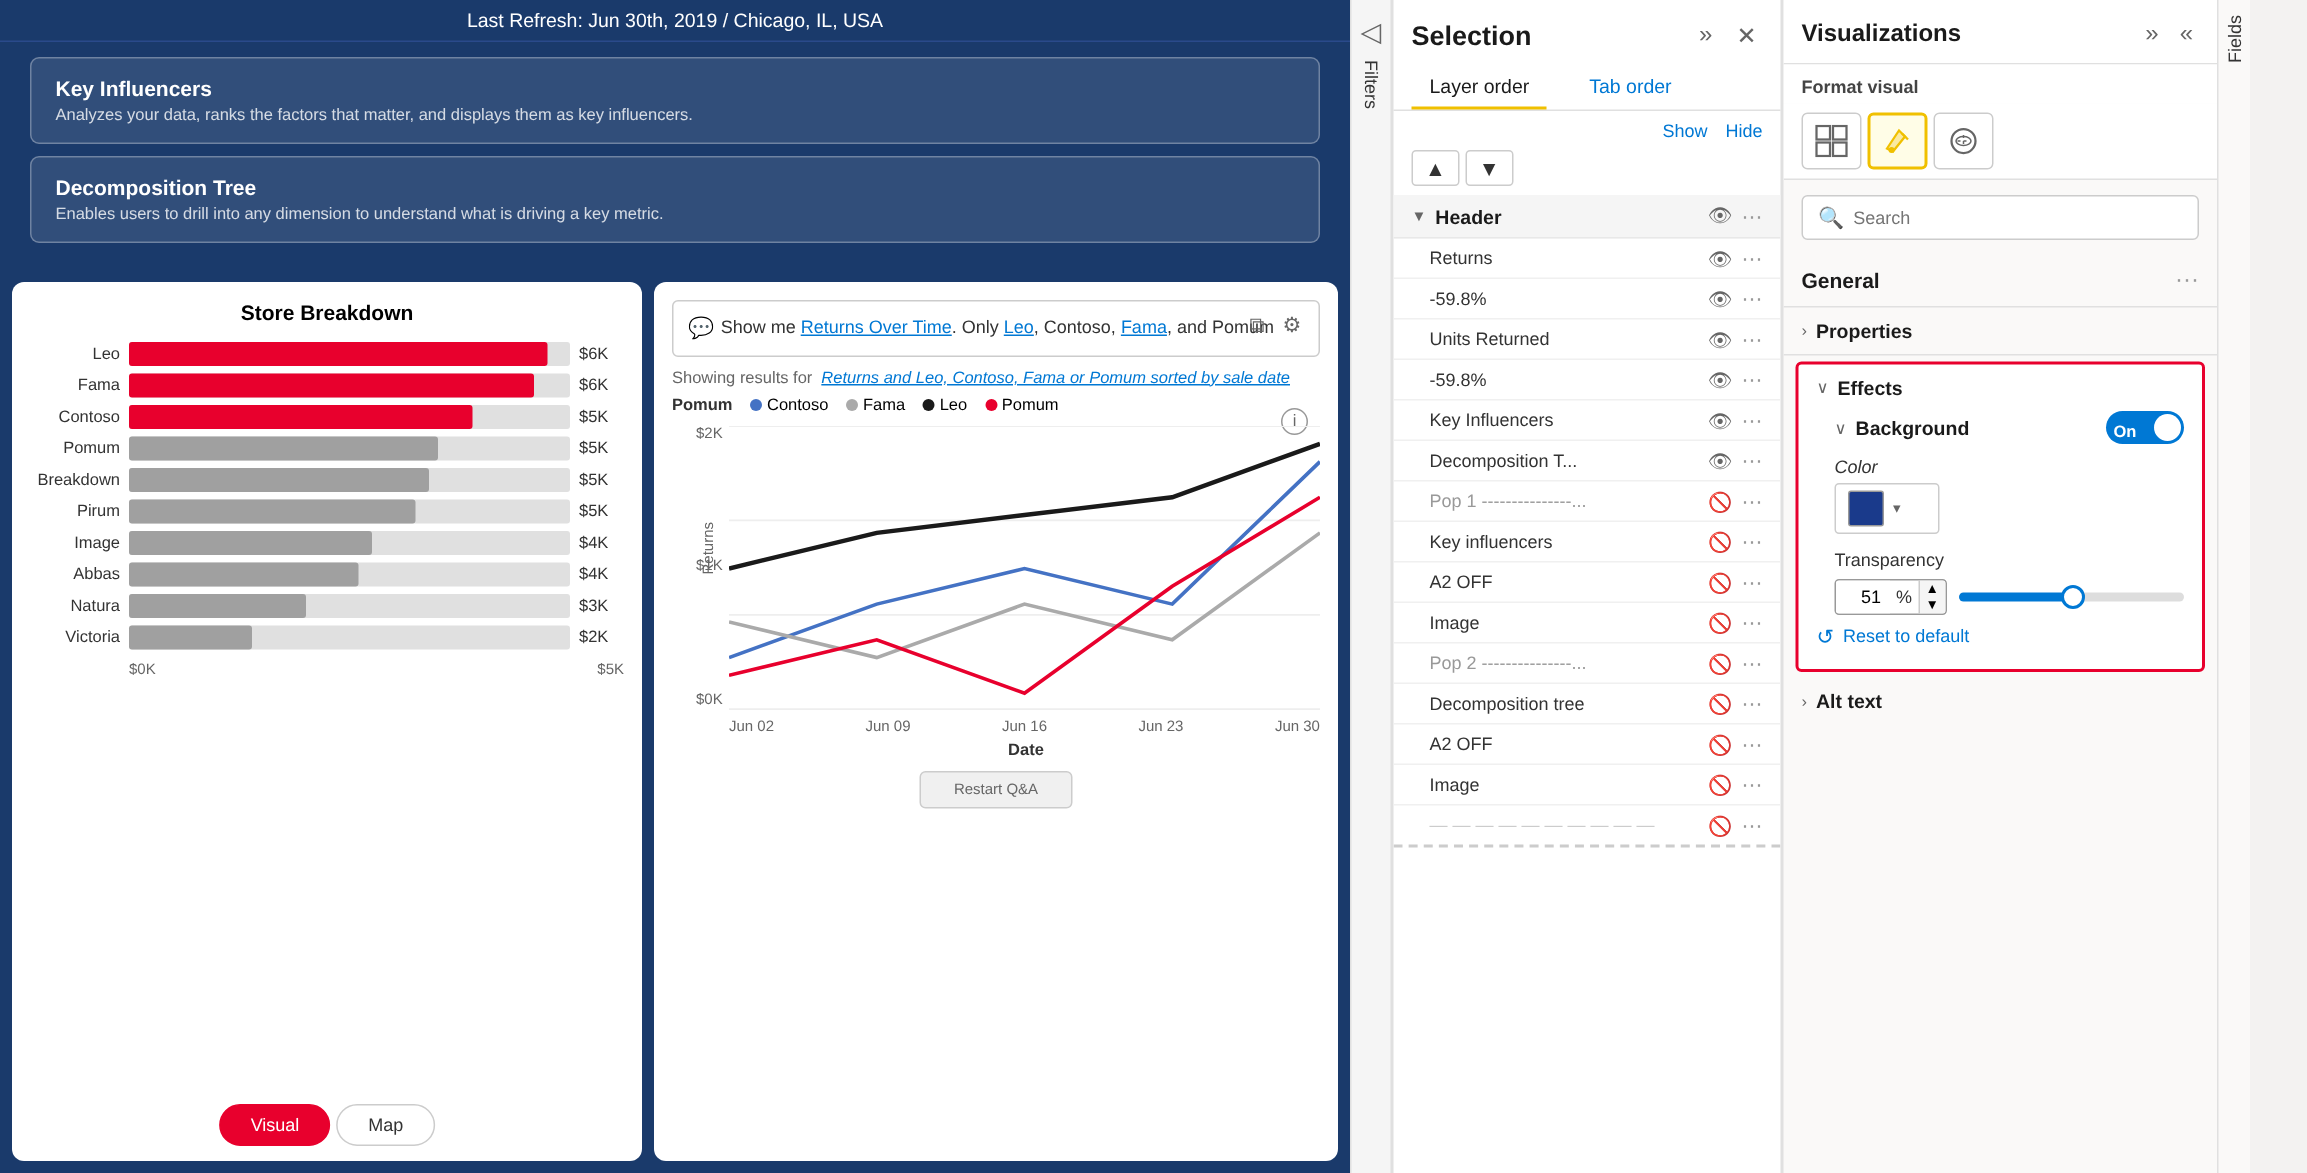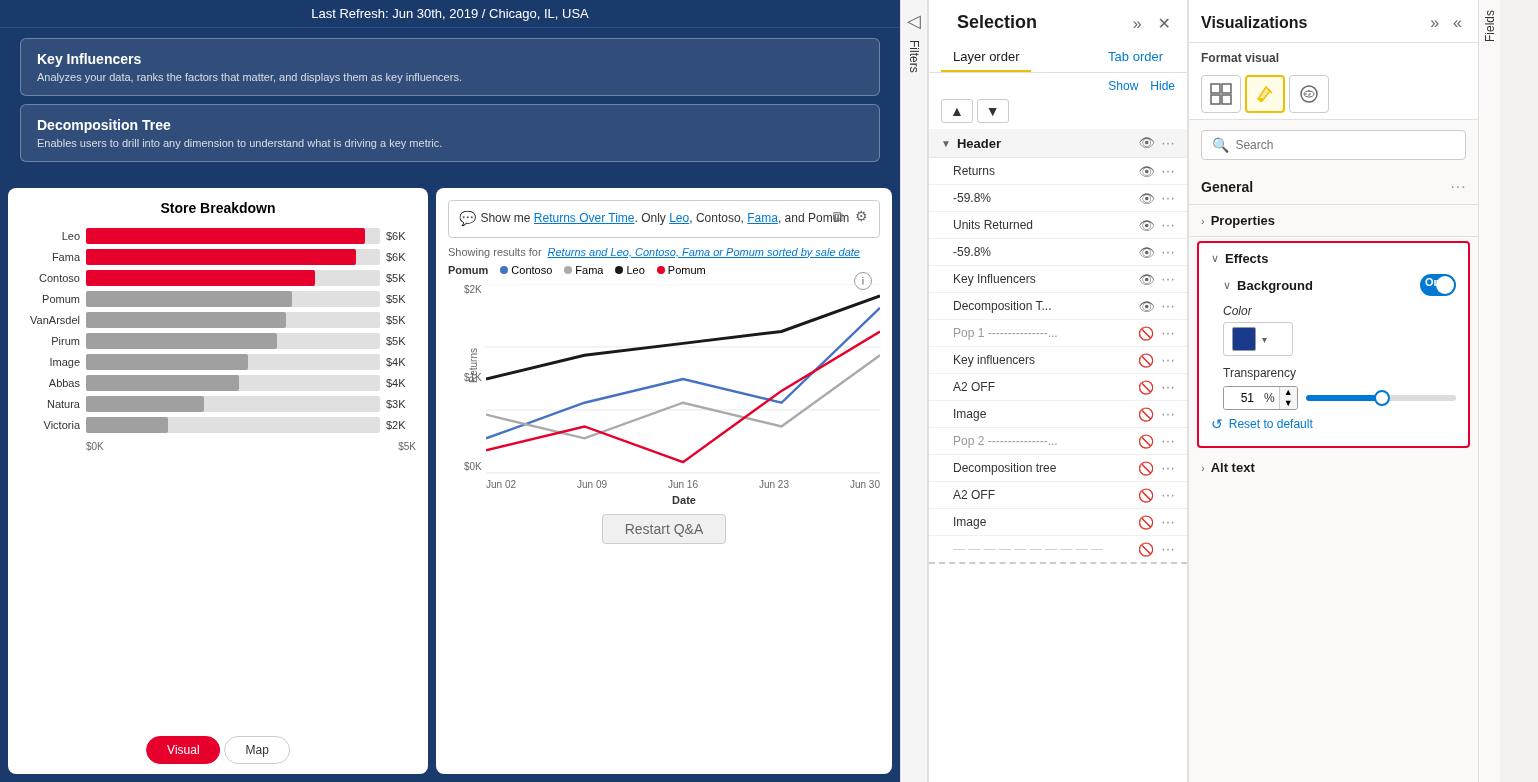--- a/index.html
+++ b/index.html
@@ -38,29 +38,29 @@
     .qa-chart { background: white; border-radius: 8px; flex: 1; padding: 12px; position: relative; }
     .qa-input-box { border: 1px solid #ccc; border-radius: 4px; padding: 8px 10px; display: flex; align-items: flex-start; margin-bottom: 8px; position: relative; font-size: 12px; color: #333; line-height: 1.4; }
     .qa-input-icons { position: absolute; top: 6px; right: 6px; display: flex; gap: 4px; }
     .qa-input-icon { width: 18px; height: 18px; color: #666; cursor: pointer; font-size: 14px; }
     .showing-results { font-size: 11px; color: #666; margin-bottom: 6px; display: flex; gap: 6px; }
     .showing-results span { color: #666; }
     .showing-results a { color: #0078d4; text-decoration: underline; cursor: pointer; font-style: italic; }
     .legend { display: flex; gap: 12px; font-size: 11px; margin-bottom: 4px; }
     .legend-item { display: flex; align-items: center; gap: 3px; }
     .legend-dot { width: 8px; height: 8px; border-radius: 50%; }
-    .restart-btn { display: block; margin: 8px auto 0; padding: 6px 22px; background: #f0f0f0; border: 1px solid #ccc; border-radius: 4px; font-size: 14px; color: #666; cursor: pointer; }
+    .restart-btn { display: block; margin: 8px auto 0; padding: 6px 22px; background: #f0f0f0; border: 1px solid #ccc; border-radius: 4px; font-size: 10px; color: #666; cursor: pointer; }
 
     
     .selection-panel { width: 260px; height: 782px; background: white; border-left: 1px solid #e0e0e0; border-right: 1px solid #e0e0e0; display: flex; flex-direction: column; }
-    .selection-header { display: flex; align-items: flex-start; justify-content: space-between; padding: 12px 12px 0 12px; margin-left: 16px; }
+    .selection-header { display: flex; align-items: center; justify-content: space-between; padding: 12px 12px 0 12px; }
     .selection-title { font-size: 18px; font-weight: 700; color: #1a1a1a; }
     .selection-header-icons { display: flex; gap: 8px; align-items: center; }
     .icon-btn { background: none; border: none; cursor: pointer; color: #666; font-size: 16px; padding: 2px 4px; }
-    .selection-tabs { display: flex; padding: 8px 12px 0; gap: 0; border-bottom: 1px solid #e0e0e0; justify-content: space-between; }
+    .selection-tabs { display: flex; padding: 8px 12px 0; gap: 16px; border-bottom: 1px solid #e0e0e0; }
     .sel-tab { padding: 6px 12px; font-size: 13px; cursor: pointer; border-bottom: 2px solid transparent; color: #666; }
     .sel-tab.active { color: #0078d4; border-bottom: 2px solid #f0c000; }
     .show-hide-row { display: flex; align-items: center; justify-content: flex-end; gap: 12px; padding: 6px 12px; font-size: 12px; }
     .show-hide-btn { color: #0078d4; cursor: pointer; background: none; border: none; font-size: 12px; }
     .move-btns { display: flex; gap: 4px; padding: 0 12px 6px; }
     .move-btn { background: none; border: 1px solid #ccc; border-radius: 3px; padding: 3px 8px; cursor: pointer; font-size: 14px; color: #333; }
 
     .layer-list { flex: 1; overflow-y: auto; }
     .layer-group-header { display: flex; align-items: center; padding: 6px 12px; background: #f5f5f5; border-bottom: 1px solid #e8e8e8; cursor: pointer; }
     .layer-group-arrow { font-size: 10px; margin-right: 6px; color: #666; }
@@ -97,21 +97,21 @@
     .properties-header { display: flex; align-items: center; gap: 6px; }
     .section-chevron { font-size: 11px; color: #666; }
     .section-title { font-size: 13px; font-weight: 600; color: #1a1a1a; }
 
     .effects-section { padding: 8px 12px; border: 2px solid #e8002d; border-radius: 4px; margin: 4px 8px; background: white; }
     .effects-header { display: flex; align-items: center; gap: 6px; margin-bottom: 8px; cursor: pointer; }
     .effects-title { font-size: 13px; font-weight: 600; color: #1a1a1a; }
 
     .background-row { display: flex; align-items: center; justify-content: space-between; margin-bottom: 8px; }
     .background-label { font-size: 13px; font-weight: 600; color: #1a1a1a; }
-    .toggle-switch { width: 36px; height: 22px; background: #0078d4; border-radius: 11px; position: relative; cursor: pointer; display: flex; align-items: flex-start; padding: 2px; }
+    .toggle-switch { width: 52px; height: 22px; background: #0078d4; border-radius: 11px; position: relative; cursor: pointer; display: flex; align-items: flex-end; padding: 2px; }
     .toggle-knob { width: 18px; height: 18px; background: white; border-radius: 50%; margin-left: auto; }
     .toggle-label { font-size: 11px; color: white; position: absolute; left: 5px; font-weight: 600; }
 
     .color-row { margin-bottom: 10px; }
     .color-label { font-size: 12px; color: #333; margin-bottom: 4px; font-style: italic; }
     .color-picker-btn { display: flex; align-items: center; gap: 6px; border: 1px solid #ccc; border-radius: 3px; padding: 4px 8px; background: white; cursor: pointer; width: 70px; }
     .color-swatch { width: 24px; height: 24px; background: #1a3a8b; border: 1px solid #999; border-radius: 2px; }
     .color-dropdown-arrow { font-size: 10px; color: #666; }
 
     .transparency-row { }
@@ -191,21 +191,21 @@
     <span class="bar-value">$5K</span>
   </div>
               <div class="bar-row">
     <span class="bar-label">Pomum</span>
     <div class="bar-container">
       <div class="bar-fill gray" style="width:70%"></div>
     </div>
     <span class="bar-value">$5K</span>
   </div>
               <div class="bar-row">
-    <span class="bar-label">VanArsdel</span>
+    <span class="bar-label">Breakdown</span>
     <div class="bar-container">
       <div class="bar-fill gray" style="width:68%"></div>
     </div>
     <span class="bar-value">$5K</span>
   </div>
               <div class="bar-row">
     <span class="bar-label">Pirum</span>
     <div class="bar-container">
       <div class="bar-fill gray" style="width:65%"></div>
     </div>

